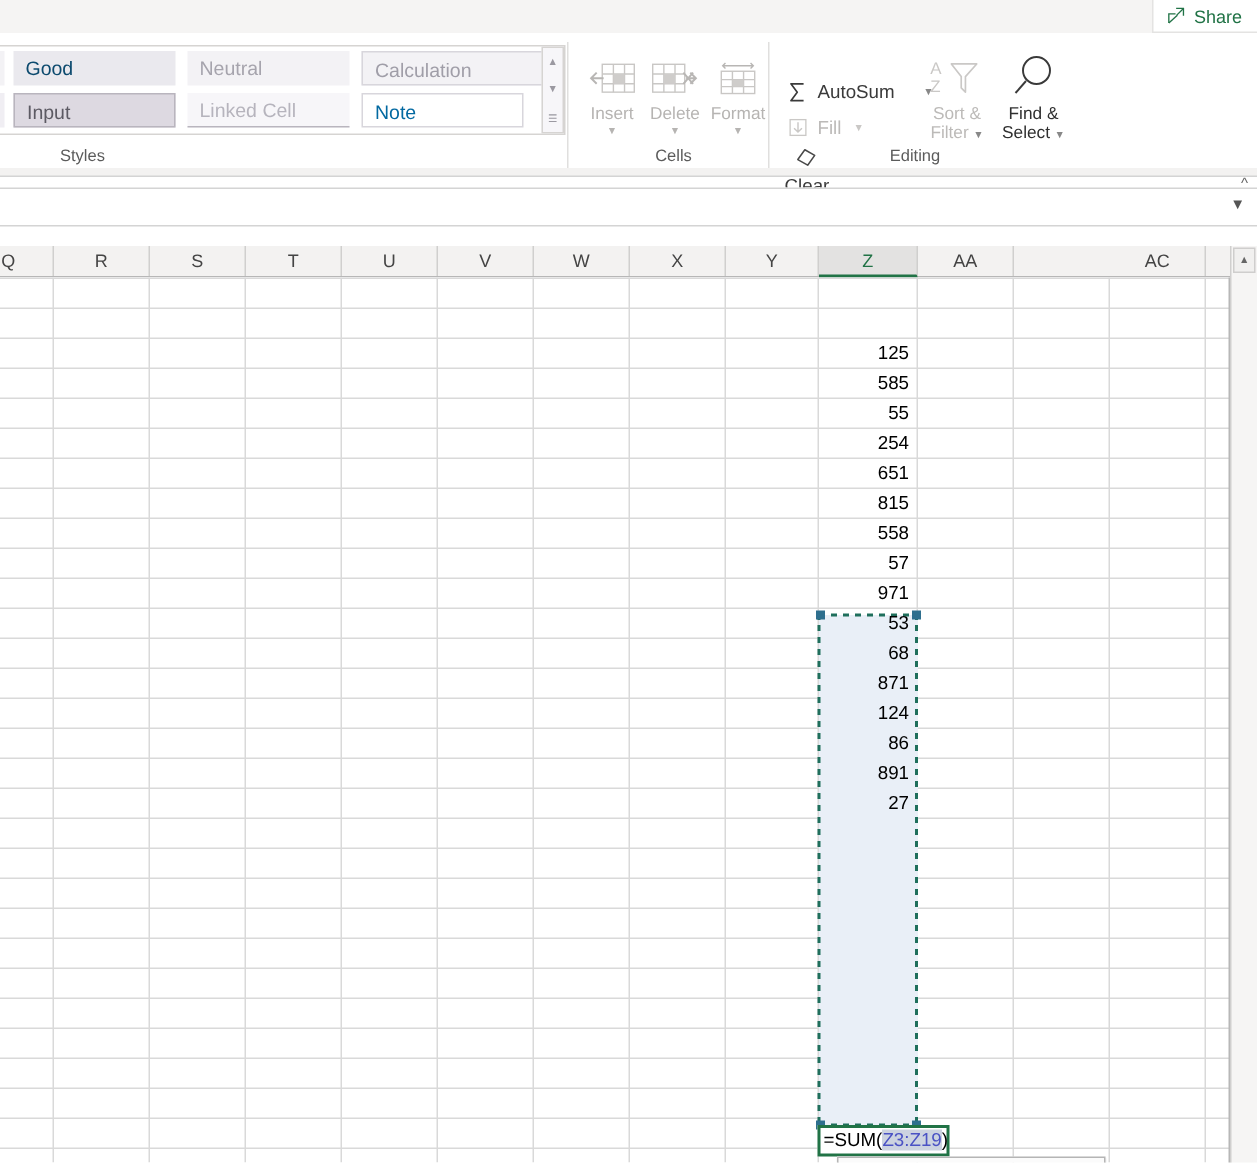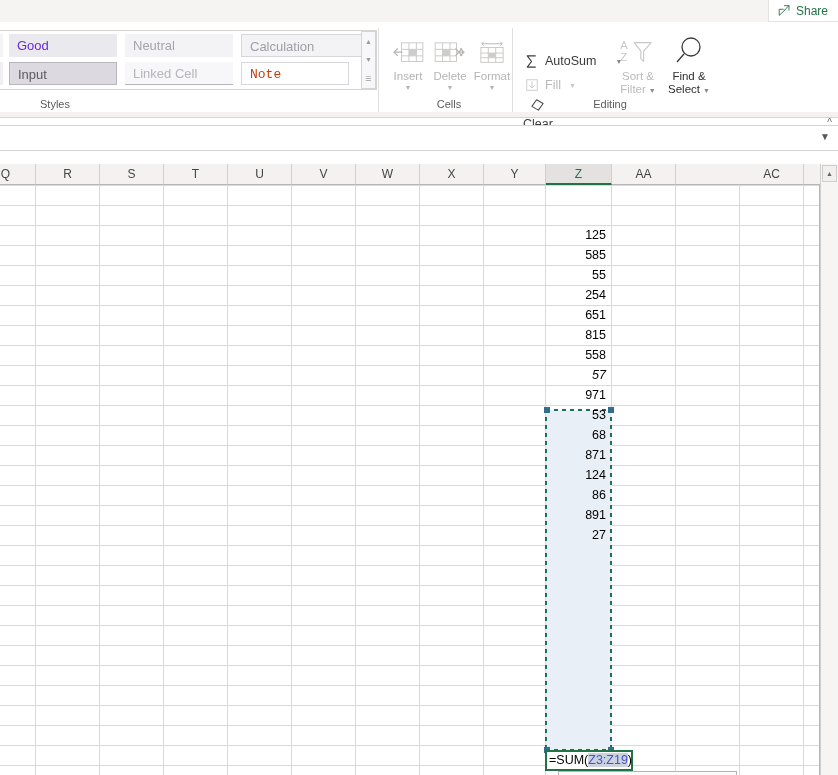--- a/index.html
+++ b/index.html
@@ -32,25 +32,25 @@
     position:absolute;left:-88px;top:5px;width:465px;height:60px;
     border:1px solid #d6d4d2;background:#fff;box-sizing:border-box;
   }
   .style-cell{
     position:absolute;height:23px;line-height:23px;
     font-size:13px;box-sizing:border-box;padding-left:8px;
     white-space:nowrap;overflow:hidden;cursor:pointer;
   }
   .sc-r1{top:3px;}
   .sc-r2{top:31px;}
-  .st-bg{background:#eae9ee;color:#6d28d9;}
+  .st-bg{background:#eae9ee;color:#0c4a6e;}
   .st-plain{background:#f3f2f5;color:#a6a4ad;}
   .st-box{background:#f3f2f5;color:#a09ea8;border:1px solid #d8d6dc;}
   .st-dark{background:#ddd9e1;color:#5c5a63;border:1px solid #b9b5be;}
-  .st-white{background:#fff;color:#c2410c;border:1px solid #d8d6dc;font-family:Liberation Mono, monospace;}
+  .st-white{background:#fff;color:#0369a1;border:1px solid #d8d6dc;}
   .st-under{background:#f7f6f9;color:#b6b4bd;border-bottom:1px solid #b9b5be;}
   .st-clip{background:#f0eef3;color:#a6a4ad;}
 
   .gallery-scroll{position:absolute;left:361px;top:6px;width:15px;height:58px;background:#f7f6f9;border:1px solid #d6d4d2;box-sizing:border-box;}
   .gs-btn{position:absolute;left:0;width:13px;height:17px;display:flex;align-items:center;justify-content:center;color:#9b99a1;font-size:7px;cursor:pointer;}
   .gs-up{top:1px;}
   .gs-dn{top:19px;}
   .gs-more{top:38px;}
 
   .grp-label{position:absolute;font-size:11px;color:#5b5b5b;text-align:center;}
@@ -390,21 +390,21 @@
     <div class="ant-hand" style="left:608px;top:562px;"></div>
 
     <div id="cells">
         <div class="cellval" style="left: 547px; top: 41px;">125</div>
         <div class="cellval" style="left: 547px; top: 61px;">585</div>
         <div class="cellval" style="left: 547px; top: 81px;">55</div>
         <div class="cellval" style="left: 547px; top: 101px;">254</div>
         <div class="cellval" style="left: 547px; top: 121px;">651</div>
         <div class="cellval" style="left: 547px; top: 141px;">815</div>
         <div class="cellval" style="left: 547px; top: 161px;">558</div>
-        <div class="cellval" style="left: 547px; top: 181px; font-style: italic;">57</div>
+        <div class="cellval" style="left: 547px; top: 181px;">57</div>
         <div class="cellval" style="left: 547px; top: 201px;">971</div>
         <div class="cellval" style="left: 547px; top: 221px;">53</div>
         <div class="cellval" style="left: 547px; top: 241px; padding-left: 29px;">68</div>
         <div class="cellval" style="left: 547px; top: 261px;">871</div>
         <div class="cellval" style="left: 547px; top: 281px;">124</div>
         <div class="cellval" style="left: 547px; top: 301px;">86</div>
         <div class="cellval" style="left: 547px; top: 321px;">891</div>
         <div class="cellval" style="left: 547px; top: 341px;">27</div>
       </div>
 

